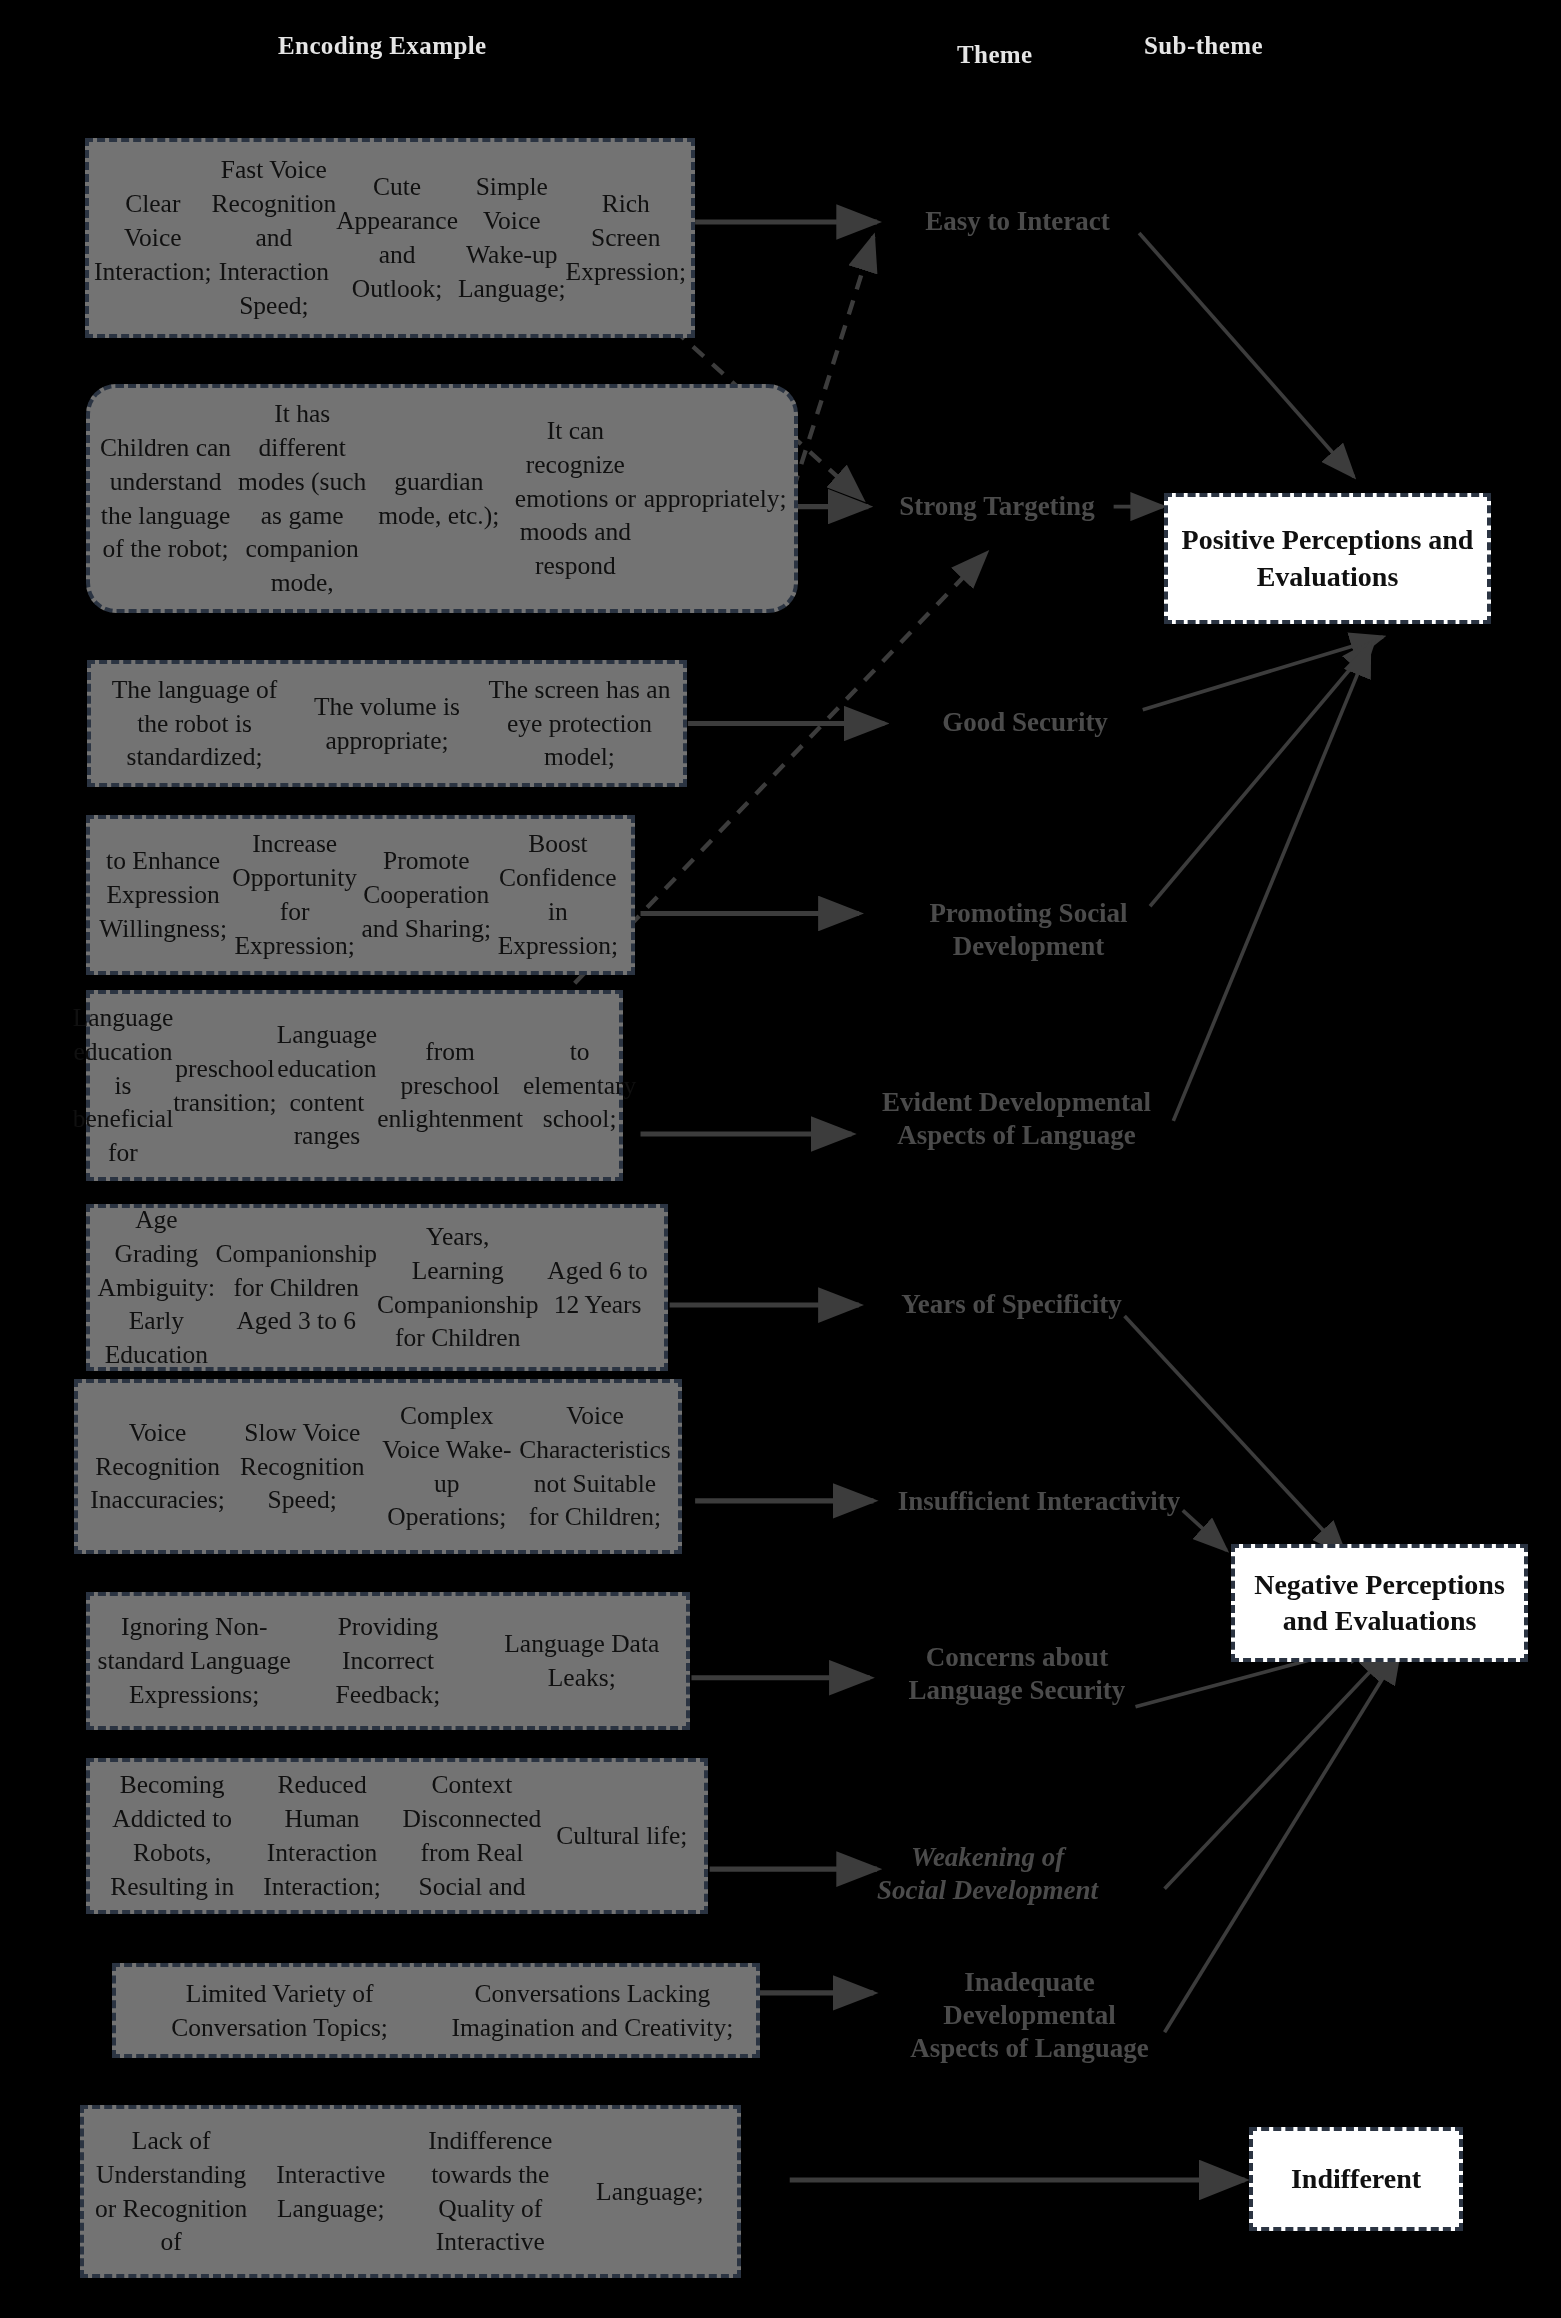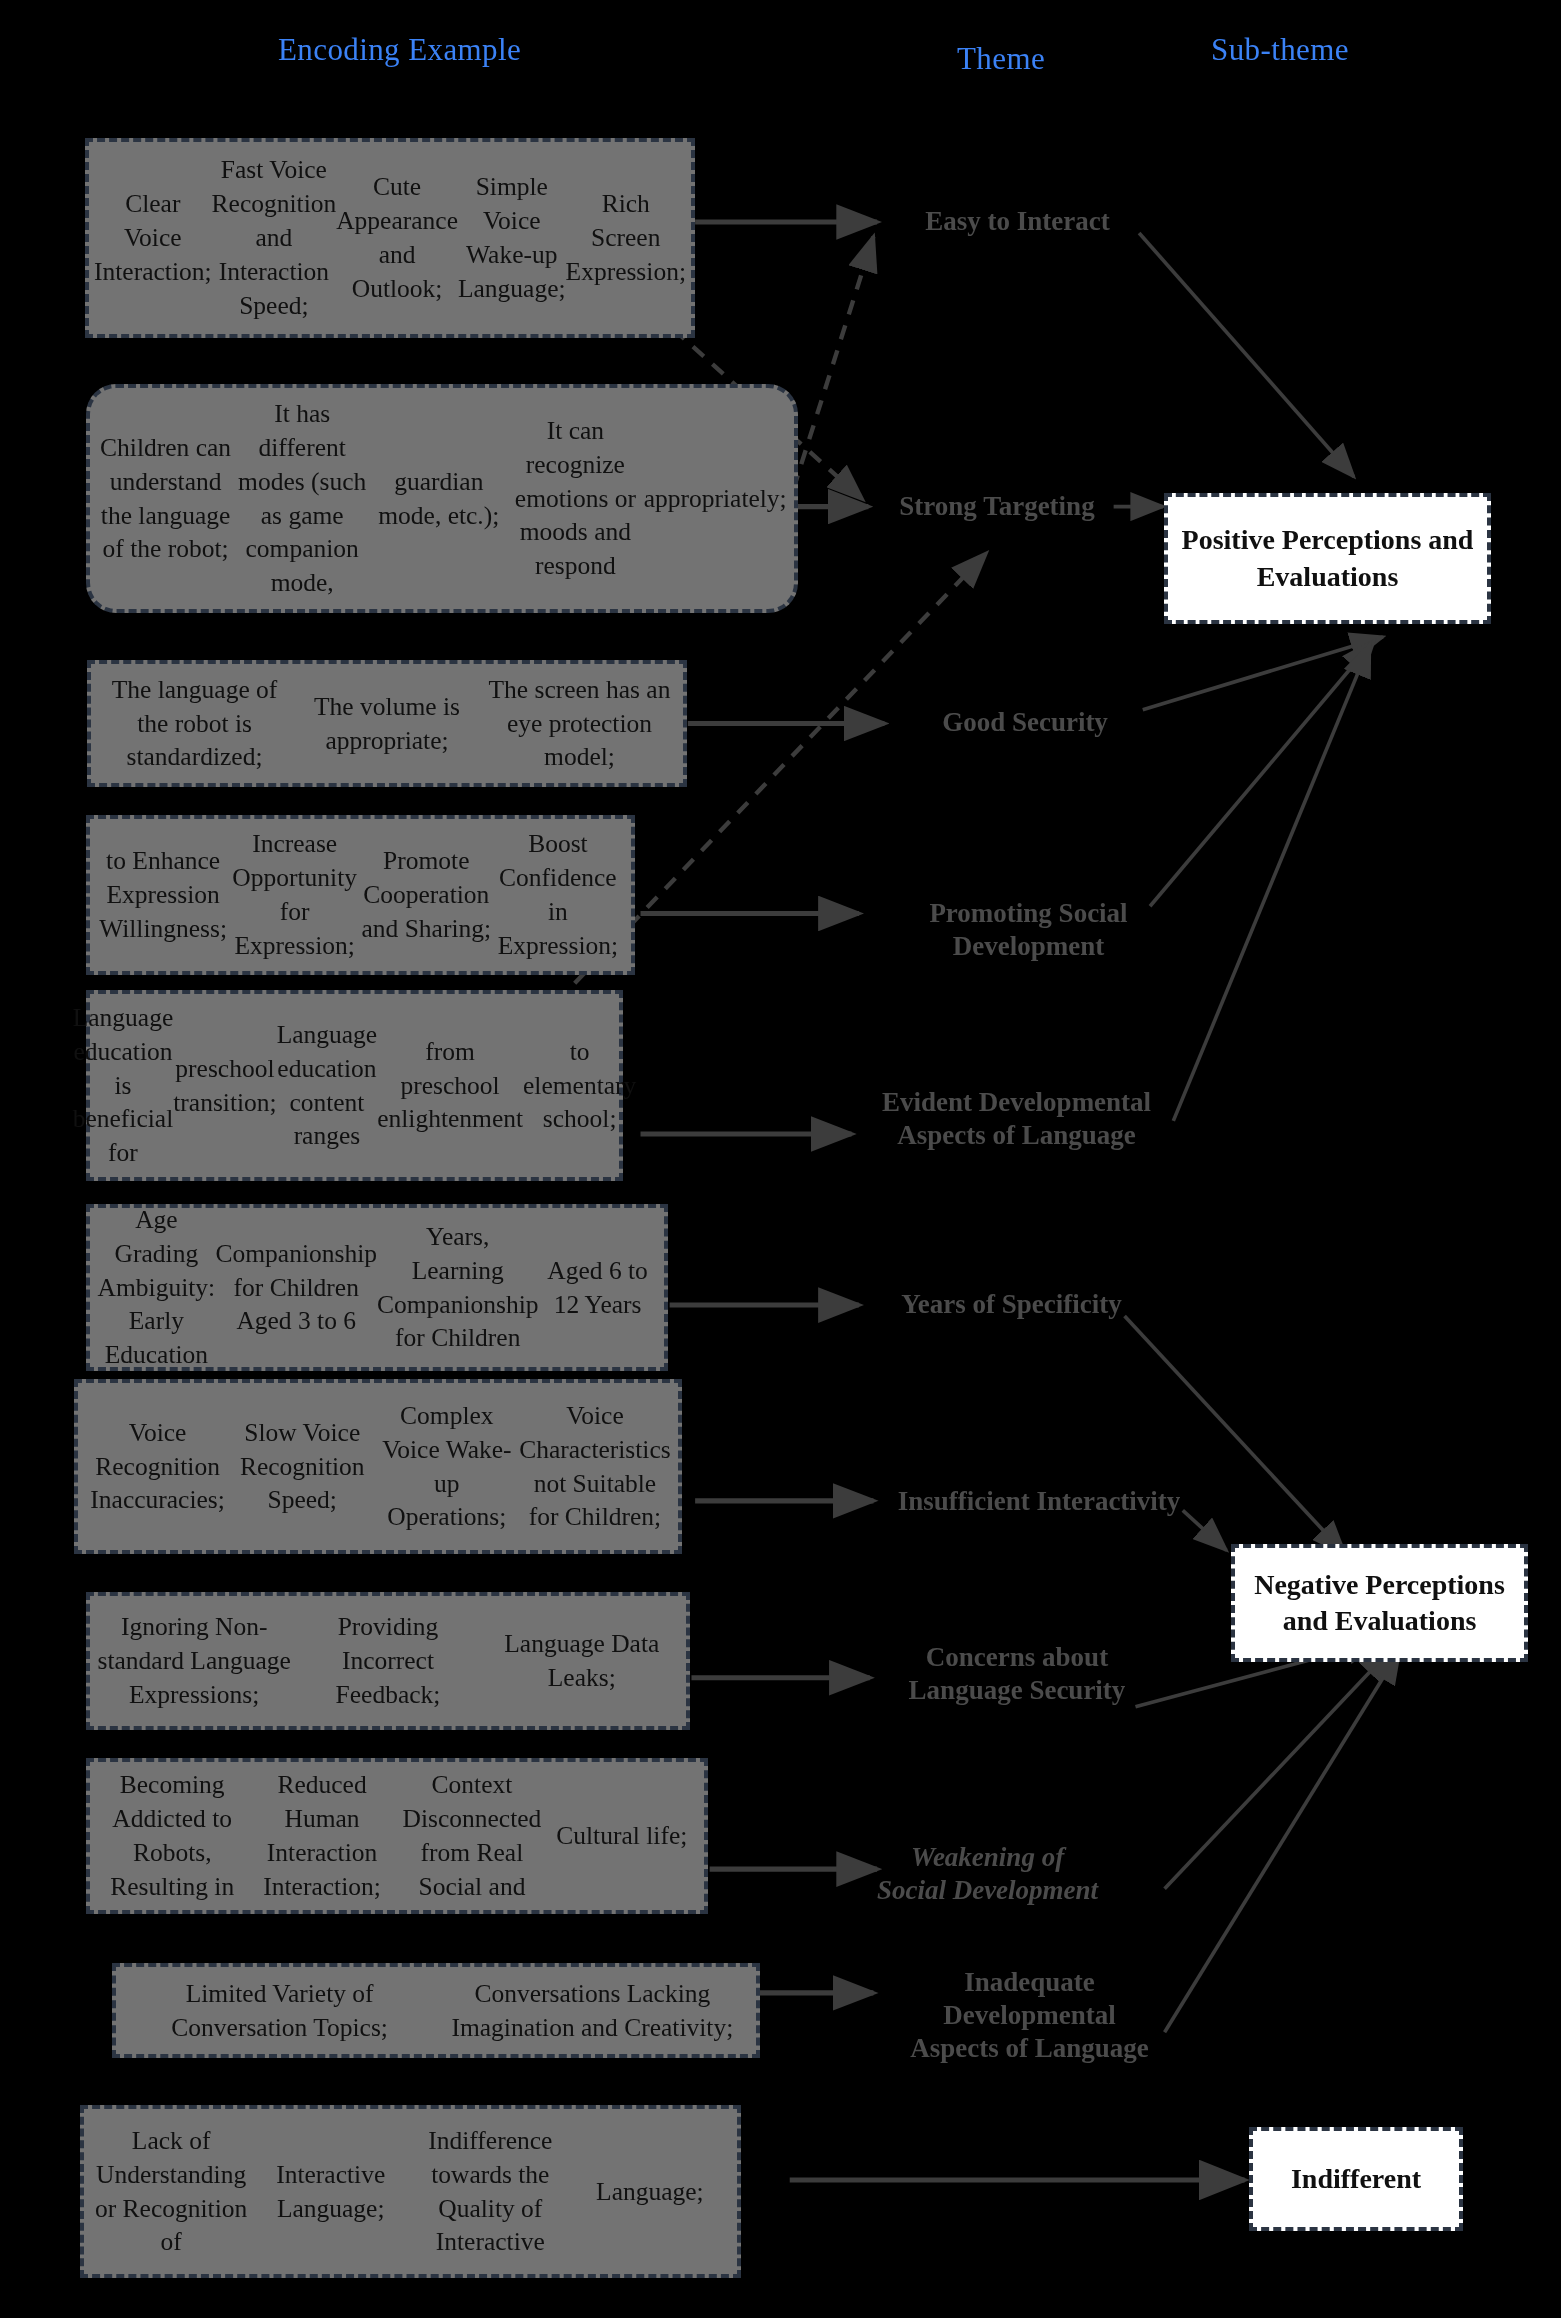--- a/index.html
+++ b/index.html
@@ -12,23 +12,23 @@
     width: 1562px;
     height: 2319px;
     background: #000000;
     overflow: hidden;
     font-family: "Liberation Serif", "DejaVu Serif", serif;
   }
 
   
   .col-header {
     position: absolute;
-    color: #3b82f6;
-    font-weight: normal;
-    font-size: 31px;
+    color: #e5e5e5;
+    font-weight: bold;
+    font-size: 25px;
     letter-spacing: 0.4px;
     white-space: nowrap;
   }
 
   
   .enc-box {
     position: absolute;
     background: #737373;
     border: 4.4px dashed #2b3442;
     box-sizing: border-box;
@@ -136,21 +136,21 @@
 
     <line class="edge-thin" x1="1545" y1="1808" x2="1848" y2="2135" marker-end="url(#ah2)"></line>
     <line class="edge-thin" x1="1625" y1="2075" x2="1685" y2="2130" marker-end="url(#ah2)"></line>
     <line class="edge-thin" x1="1560" y1="2345" x2="1895" y2="2255" marker-end="url(#ah2)"></line>
     <line class="edge-thin" x1="1600" y1="2595" x2="1912" y2="2265" marker-end="url(#ah2)"></line>
     <line class="edge-thin" x1="1600" y1="2792" x2="1923" y2="2268" marker-end="url(#ah2)"></line>
   </svg>
 
   <div class="col-header" style="left:278px; top:32px;">Encoding Example</div>
   <div class="col-header" style="left:957px; top:41px;">Theme</div>
-  <div class="col-header" style="left:1211px; top:32px;">Sub-theme</div>
+  <div class="col-header" style="left:1144px; top:32px;">Sub-theme</div>
 
   <div class="enc-box" style="left:85px; top:138px; width:610px; height:200px;">
     <div>Clear Voice Interaction;</div>
     <div>Fast Voice Recognition and Interaction Speed;</div>
     <div>Cute Appearance and Outlook;</div>
     <div>Simple Voice Wake-up Language;</div>
     <div>Rich Screen Expression;</div>
   </div>
 
   <div class="enc-box" style="left:86px; top:384px; width:712px; height:229px;border-radius:30px;">

